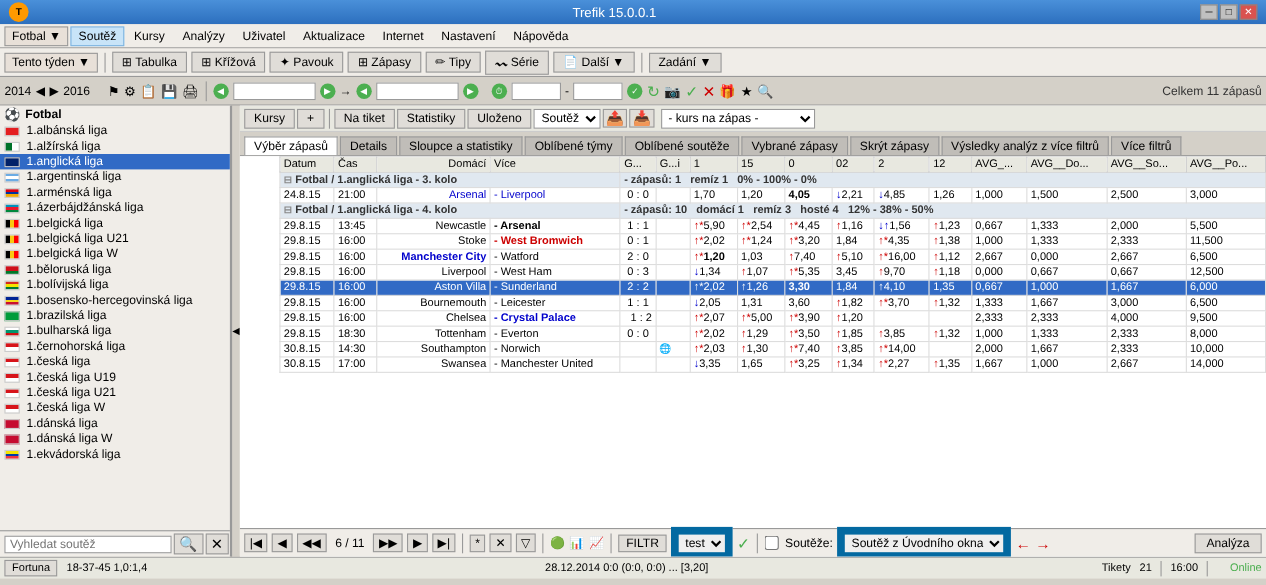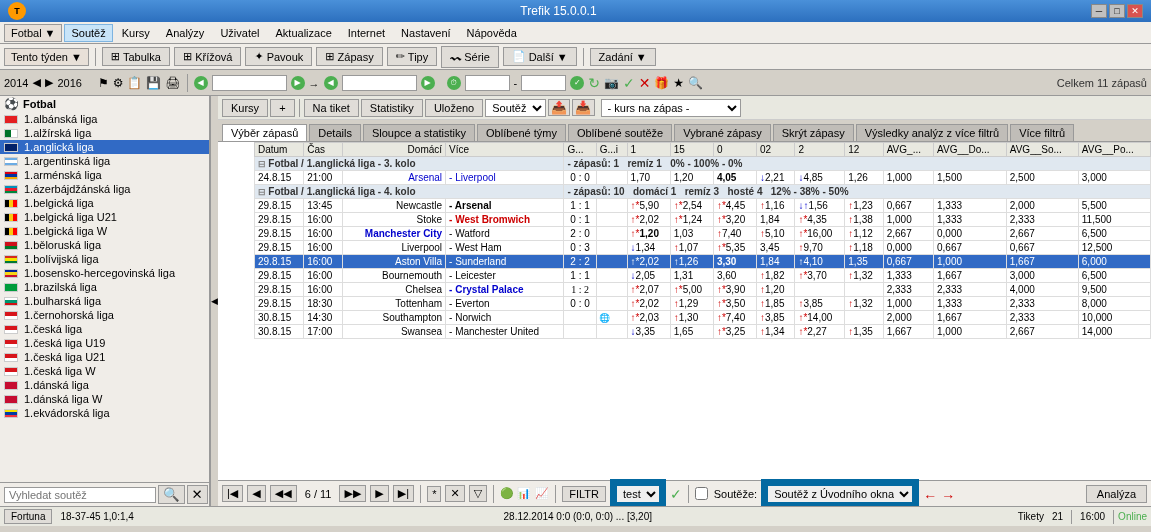--- a/index.html
+++ b/index.html
@@ -522,21 +522,21 @@
             <td>1,667</td>
             <td>3,000</td>
             <td>6,500</td>
           </tr>
 
           <tr class="row-normal">
             <td>29.8.15</td>
             <td>16:00</td>
             <td style="text-align:right;">Chelsea</td>
             <td style="color:#0000cc; font-weight:bold;">- Crystal Palace</td>
-            <td style="text-align:center;font-family:Liberation Serif, serif;">1 : 2</td>
+            <td style="text-align:right;">1 : 2</td>
             <td></td>
             <td><span class="arrow-up">↑*</span>2,07</td>
             <td><span class="arrow-up">↑*</span>5,00</td>
             <td><span class="arrow-up">↑*</span>3,90</td>
             <td><span class="arrow-up">↑</span>1,20</td>
             <td></td>
             <td></td>
             <td>2,333</td>
             <td>2,333</td>
             <td>4,000</td>
@@ -644,14 +644,14 @@
   <span style="background:#e0ddd8; border:1px solid #999; padding:1px 6px; cursor:pointer;">Fortuna</span>
   <span style="padding:0 4px;">18-37-45  1,0:1,4</span>
   <span style="flex:1;"></span>
   <span>28.12.2014 0:0 (0:0, 0:0) ... [3,20]</span>
   <span style="flex:1;"></span>
   <span style="margin-right:4px;">Tikety</span>
   <span style="margin-right:4px;">21</span>
   <span style="width:1px; height:14px; background:#999; display:inline-block; vertical-align:middle;"></span>
   <span style="margin:0 4px;">16:00</span>
   <span style="width:1px; height:14px; background:#999; display:inline-block; vertical-align:middle;"></span>
-  <span style="margin-left:0; color:#4caf50;">Online</span>
+  <span style="margin-left:16px; color:#4caf50;">Online</span>
 </div>
 
 </body></html>

